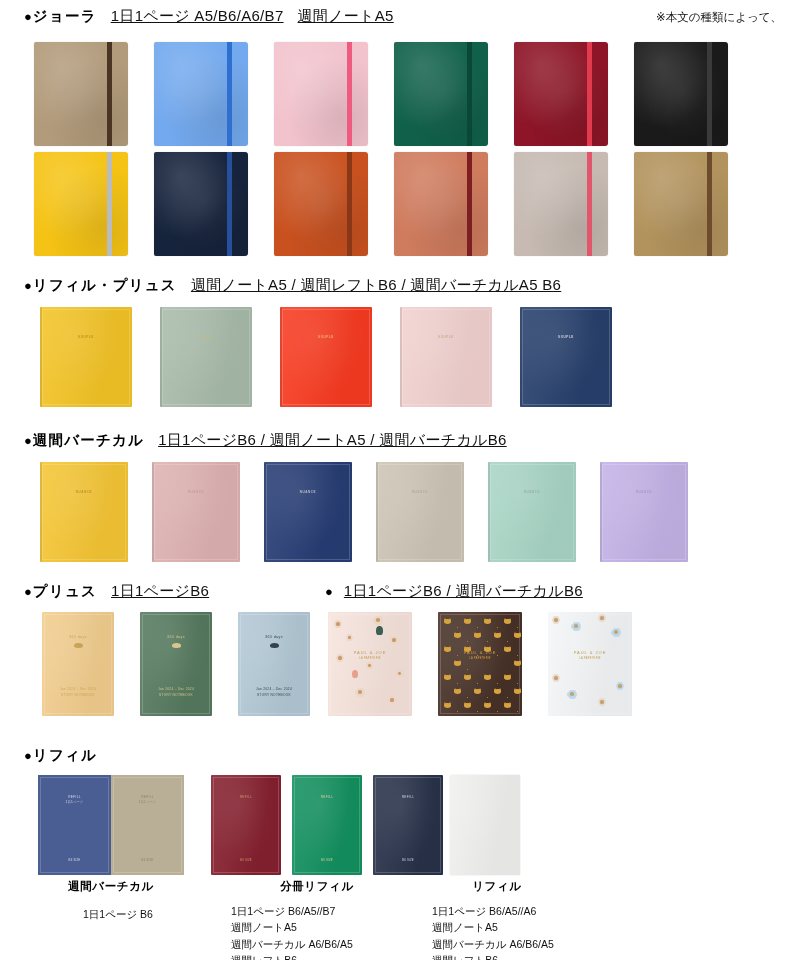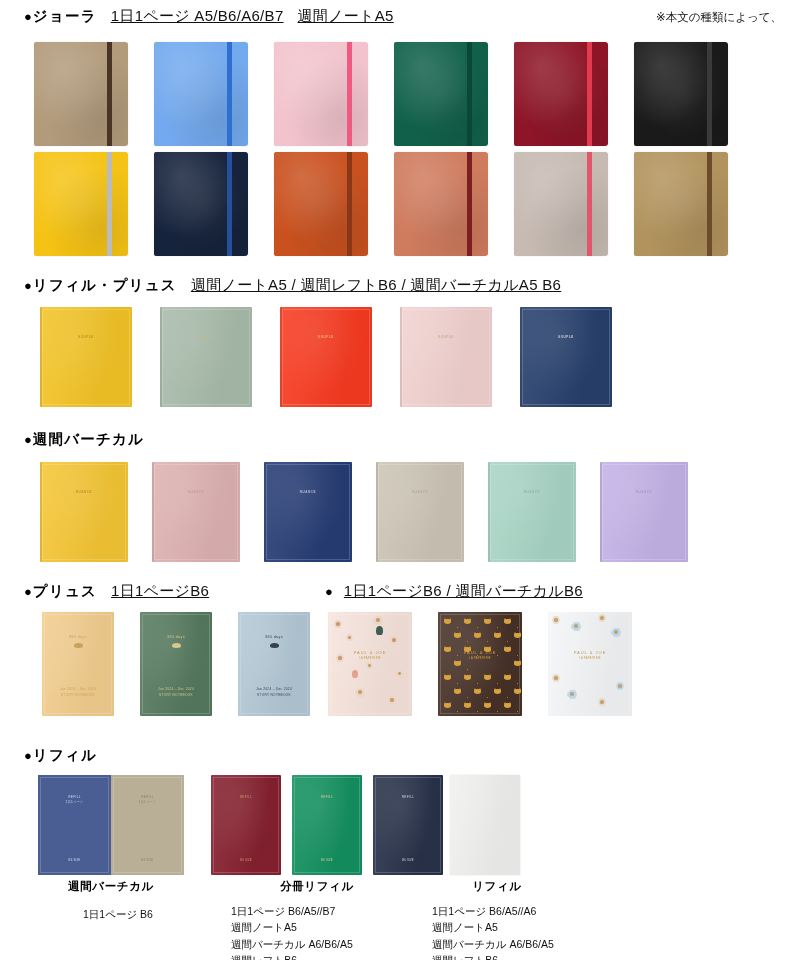--- a/index.html
+++ b/index.html
@@ -353,20 +353,21 @@
       <div class="spine"></div>
       <div class="frame"></div>
       <div class="emboss" style="color: rgb(231, 231, 231);">SOUPLE</div>
     </div>
   </div>
 
 <div class="section" style="left:24px; top:432px;">
   <div class="sec-head">
     <span class="sec-bullet">●</span>
     <span class="sec-title">週間バーチカル</span>
+    <span class="sec-sub">1日1ページB6 / 週間ノートA5 / 週間バーチカルB6</span>
   </div>
 </div>
 
 <div class="row" id="nuance-row" style="left:40px; top:462px; gap:24px;">
     <div class="book flat" title="mustard-yellow" style="width: 88px; height: 100px; background: rgb(246, 198, 52);">
       <div class="spine"></div>
       <div class="frame"></div>
       <div class="emboss" style="color: rgb(181, 136, 42);">NUANCE</div>
     </div>
     <div class="book flat" title="dusty-pink" style="width: 88px; height: 100px; background: rgb(223, 178, 178);">

